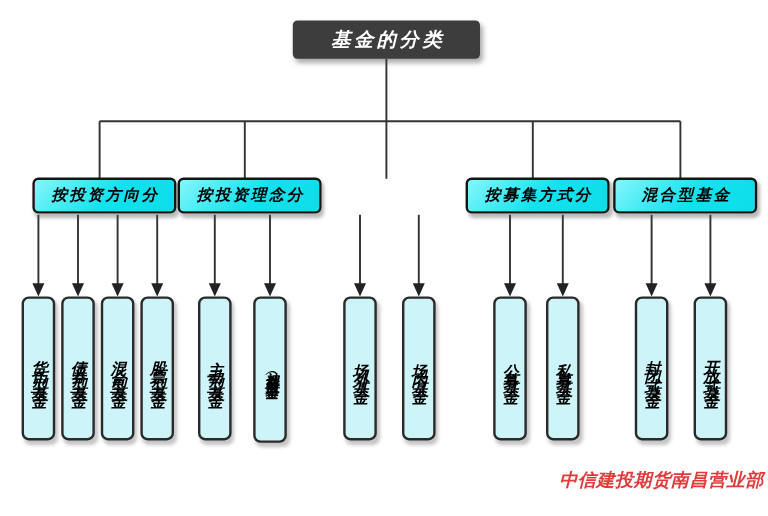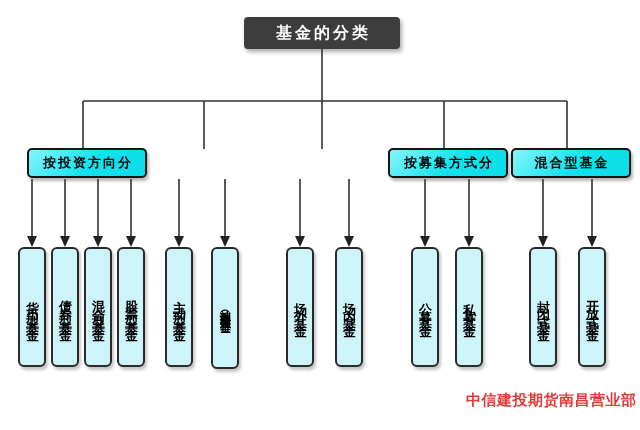--- a/index.html
+++ b/index.html
@@ -1,18 +1,19 @@
 <!DOCTYPE html>
 <html><head>
 <meta charset="utf-8">
 <style>
   html,body{margin:0;padding:0;background:#fff;}
   .canvas{
     position:relative;width:640px;height:430px;background:#ffffff;overflow:hidden;
     font-family:"Liberation Sans","DejaVu Sans",sans-serif;
+    font-style:italic;
   }
   .connectors{position:absolute;left:0;top:0;width:640px;height:430px;pointer-events:none;}
   .root-box{
     position:absolute;left:244px;top:17px;width:156px;height:32px;
     background:#3d3d3d;border-radius:4px;
     box-shadow:2px 3px 4px rgba(70,70,70,0.45);
     display:flex;align-items:center;justify-content:center;
     color:#ffffff;font-size:16px;font-weight:bold;letter-spacing:3px;text-indent:3px;
   }
   .cat-box{
@@ -82,20 +83,21 @@
       <polygon points="420,236 430,236 425,247"></polygon>
       <polygon points="464,236 474,236 469,247"></polygon>
       <polygon points="538,236 548,236 543,247"></polygon>
       <polygon points="587,236 597,236 592,247"></polygon>
     </g>
   </svg>
 
   <div class="root-box">基金的分类</div>
 
   <div class="cat-box" style="left:27px">按投资方向分</div>
+  <div class="cat-box" style="left:148px">按投资理念分</div>
   <div class="cat-box" style="left:388px">按募集方式分</div>
   <div class="cat-box" style="left:511px">混合型基金</div>
 
   <div class="leaf-box" style="left:18px">货币型基金</div>
   <div class="leaf-box" style="left:51px">债券型基金</div>
   <div class="leaf-box" style="left:84px">混合型基金</div>
   <div class="leaf-box" style="left:117px">股票型基金</div>
 
   <div class="leaf-box" style="left:165px">主动型基金</div>
   <div class="leaf-box tall" style="left:211px">被动型（指数）基金</div>

